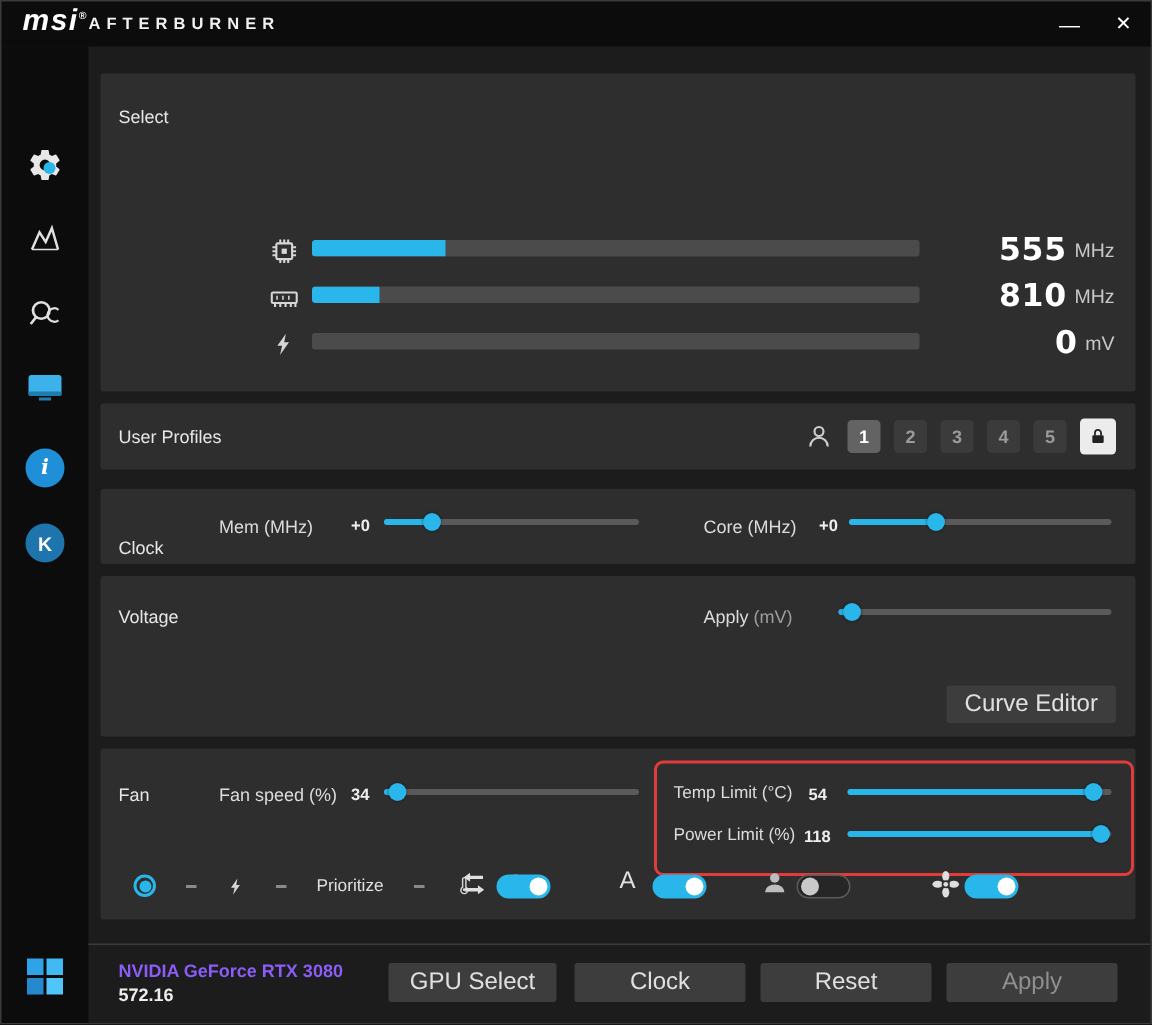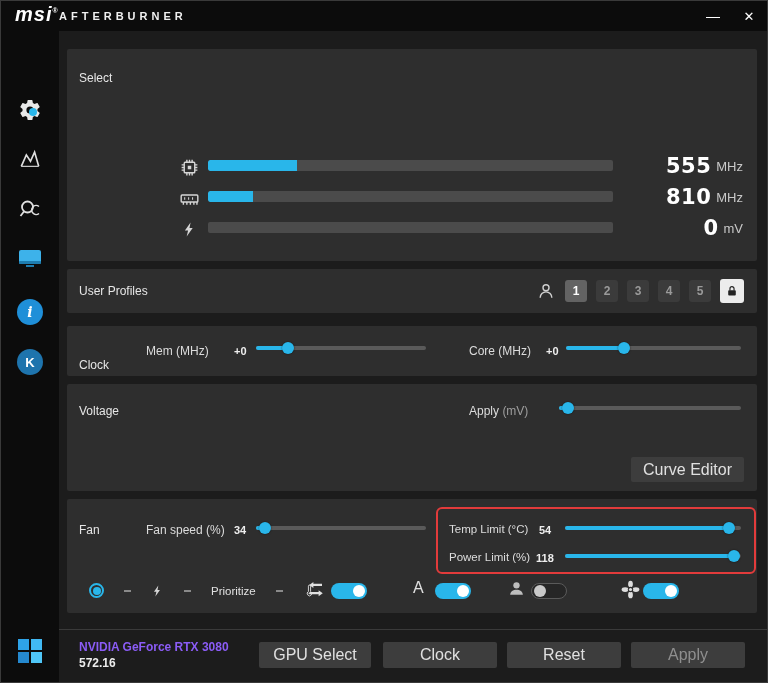--- a/index.html
+++ b/index.html
@@ -247,21 +247,21 @@
   <div class="panel" style="top:498px;height:114px;">
     <div class="ptitle" style="top:24px;">Fan</div>
     <span class="lbl" style="left:79px;top:24px;">Fan speed (%)</span>
     <span class="val-sm" style="left:167px;top:25px;">34</span>
     <div class="slider" style="left:189px;top:22px;width:170px;">
       <div class="s-track"></div>
       <div class="s-fill" style="width: 5%;"></div>
       <div class="s-handle" style="left: 5%;"></div>
     </div>
 
-    <div class="hl" style="left:369px;top:8px;width:320px;height:67px;">
+    <div class="hl" style="left:369px;top:8px;width:320px;height:77px;">
       <span class="lbl" style="left:11px;top:14px;">Temp Limit (°C)</span>
       <span class="val-sm" style="left:101px;top:15px;">54</span>
       <div class="slider" style="left:127px;top:12px;width:176px;">
         <div class="s-track"></div>
         <div class="s-fill" style="width: 93%;"></div>
         <div class="s-handle" style="left: 93%;"></div>
       </div>
       <span class="lbl" style="left:11px;top:42px;">Power Limit (%)</span>
       <span class="val-sm" style="left:98px;top:43px;">118</span>
       <div class="slider" style="left:127px;top:40px;width:176px;">

